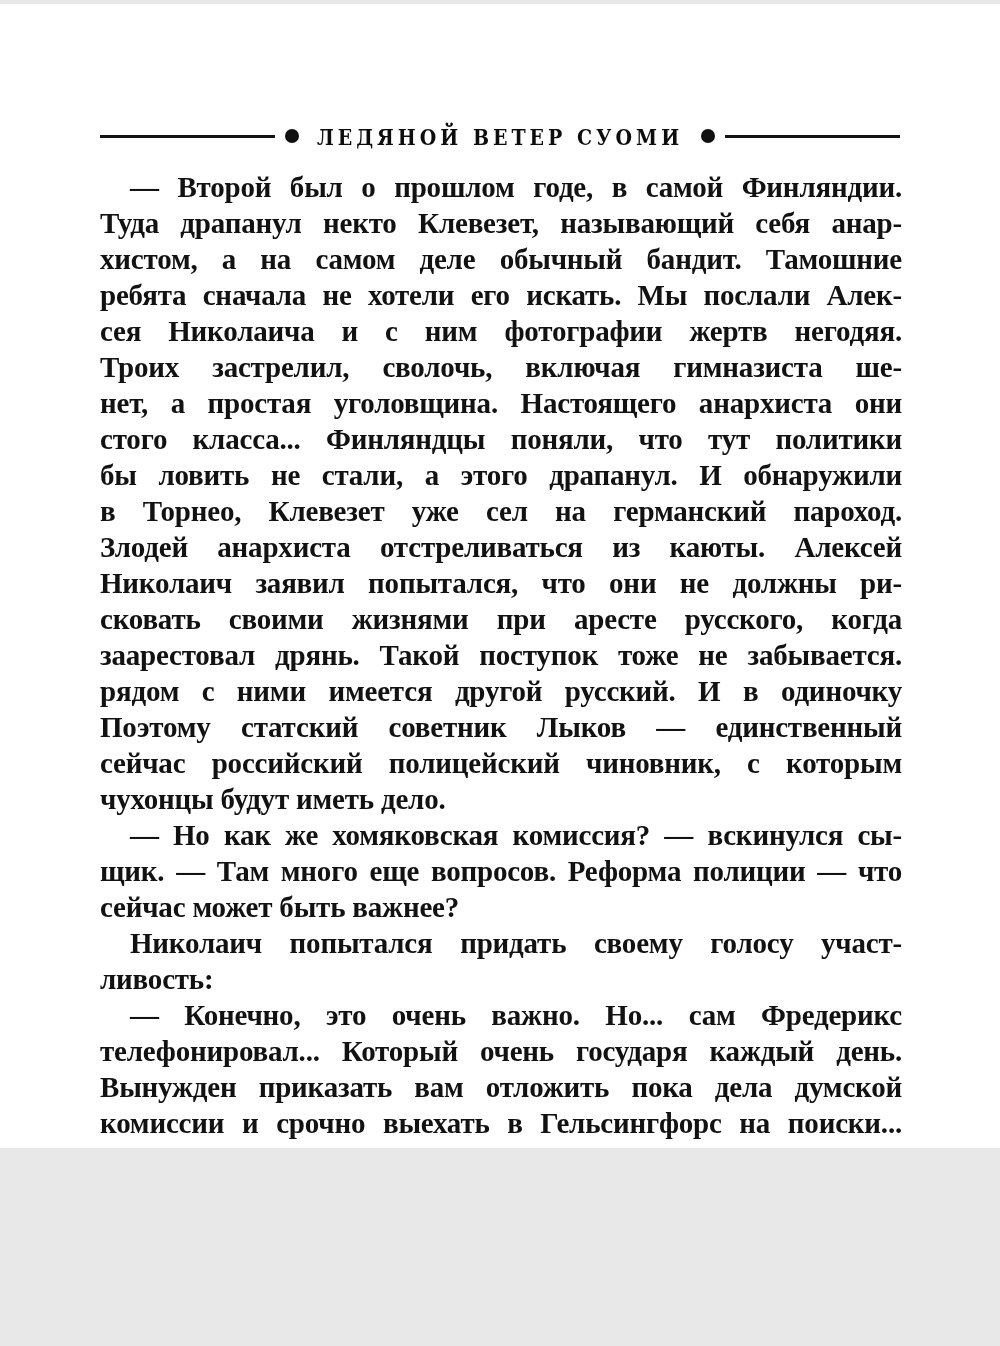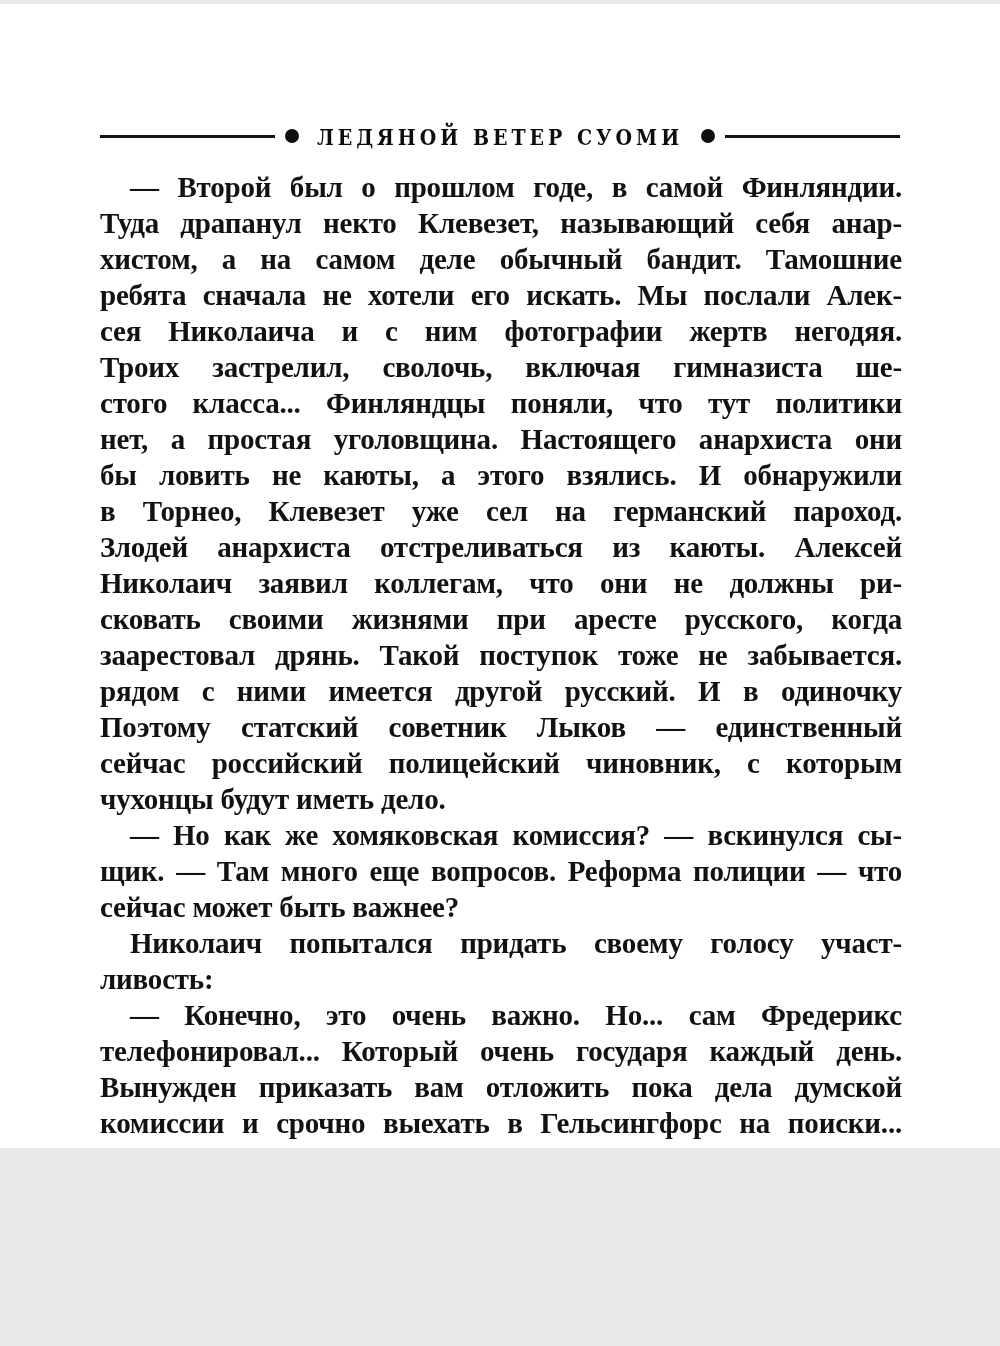--- a/index.html
+++ b/index.html
@@ -68,26 +68,26 @@
     <span class="rule"></span>
   </div>
 
   <div class="body">
     <div class="line j indent">— Второй был о прошлом годе, в самой Финляндии.</div>
     <div class="line j">Туда драпанул некто Клевезет, называющий себя анар-</div>
     <div class="line j">хистом, а на самом деле обычный бандит. Тамошние</div>
     <div class="line j">ребята сначала не хотели его искать. Мы послали Алек-</div>
     <div class="line j">сея Николаича и с ним фотографии жертв негодяя.</div>
     <div class="line j">Троих застрелил, сволочь, включая гимназиста ше-</div>
+    <div class="line j">нет, а простая уголовщина. Настоящего анархиста они</div>
     <div class="line j">стого класса... Финляндцы поняли, что тут политики</div>
-    <div class="line j">нет, а простая уголовщина. Настоящего анархиста они</div>
-    <div class="line j">бы ловить не каюты, а этого взялись. И обнаружили</div>
+    <div class="line j">бы ловить не стали, а этого драпанул. И обнаружили</div>
     <div class="line j">в Торнео, Клевезет уже сел на германский пароход.</div>
     <div class="line j">Злодей анархиста отстреливаться из каюты. Алексей</div>
-    <div class="line j">Николаич заявил коллегам, что они не должны ри-</div>
+    <div class="line j">Николаич заявил попытался, что они не должны ри-</div>
     <div class="line j">сковать своими жизнями при аресте русского, когда</div>
     <div class="line j">заарестовал дрянь. Такой поступок тоже не забывается.</div>
     <div class="line j">рядом с ними имеется другой русский. И в одиночку</div>
     <div class="line j">Поэтому статский советник Лыков — единственный</div>
     <div class="line j">сейчас российский полицейский чиновник, с которым</div>
     <div class="line l">чухонцы будут иметь дело.</div>
     <div class="line j indent">— Но как же хомяковская комиссия? — вскинулся сы-</div>
     <div class="line j">щик. — Там много еще вопросов. Реформа полиции — что</div>
     <div class="line l">сейчас может быть важнее?</div>
     <div class="line j indent">Николаич попытался придать своему голосу участ-</div>

